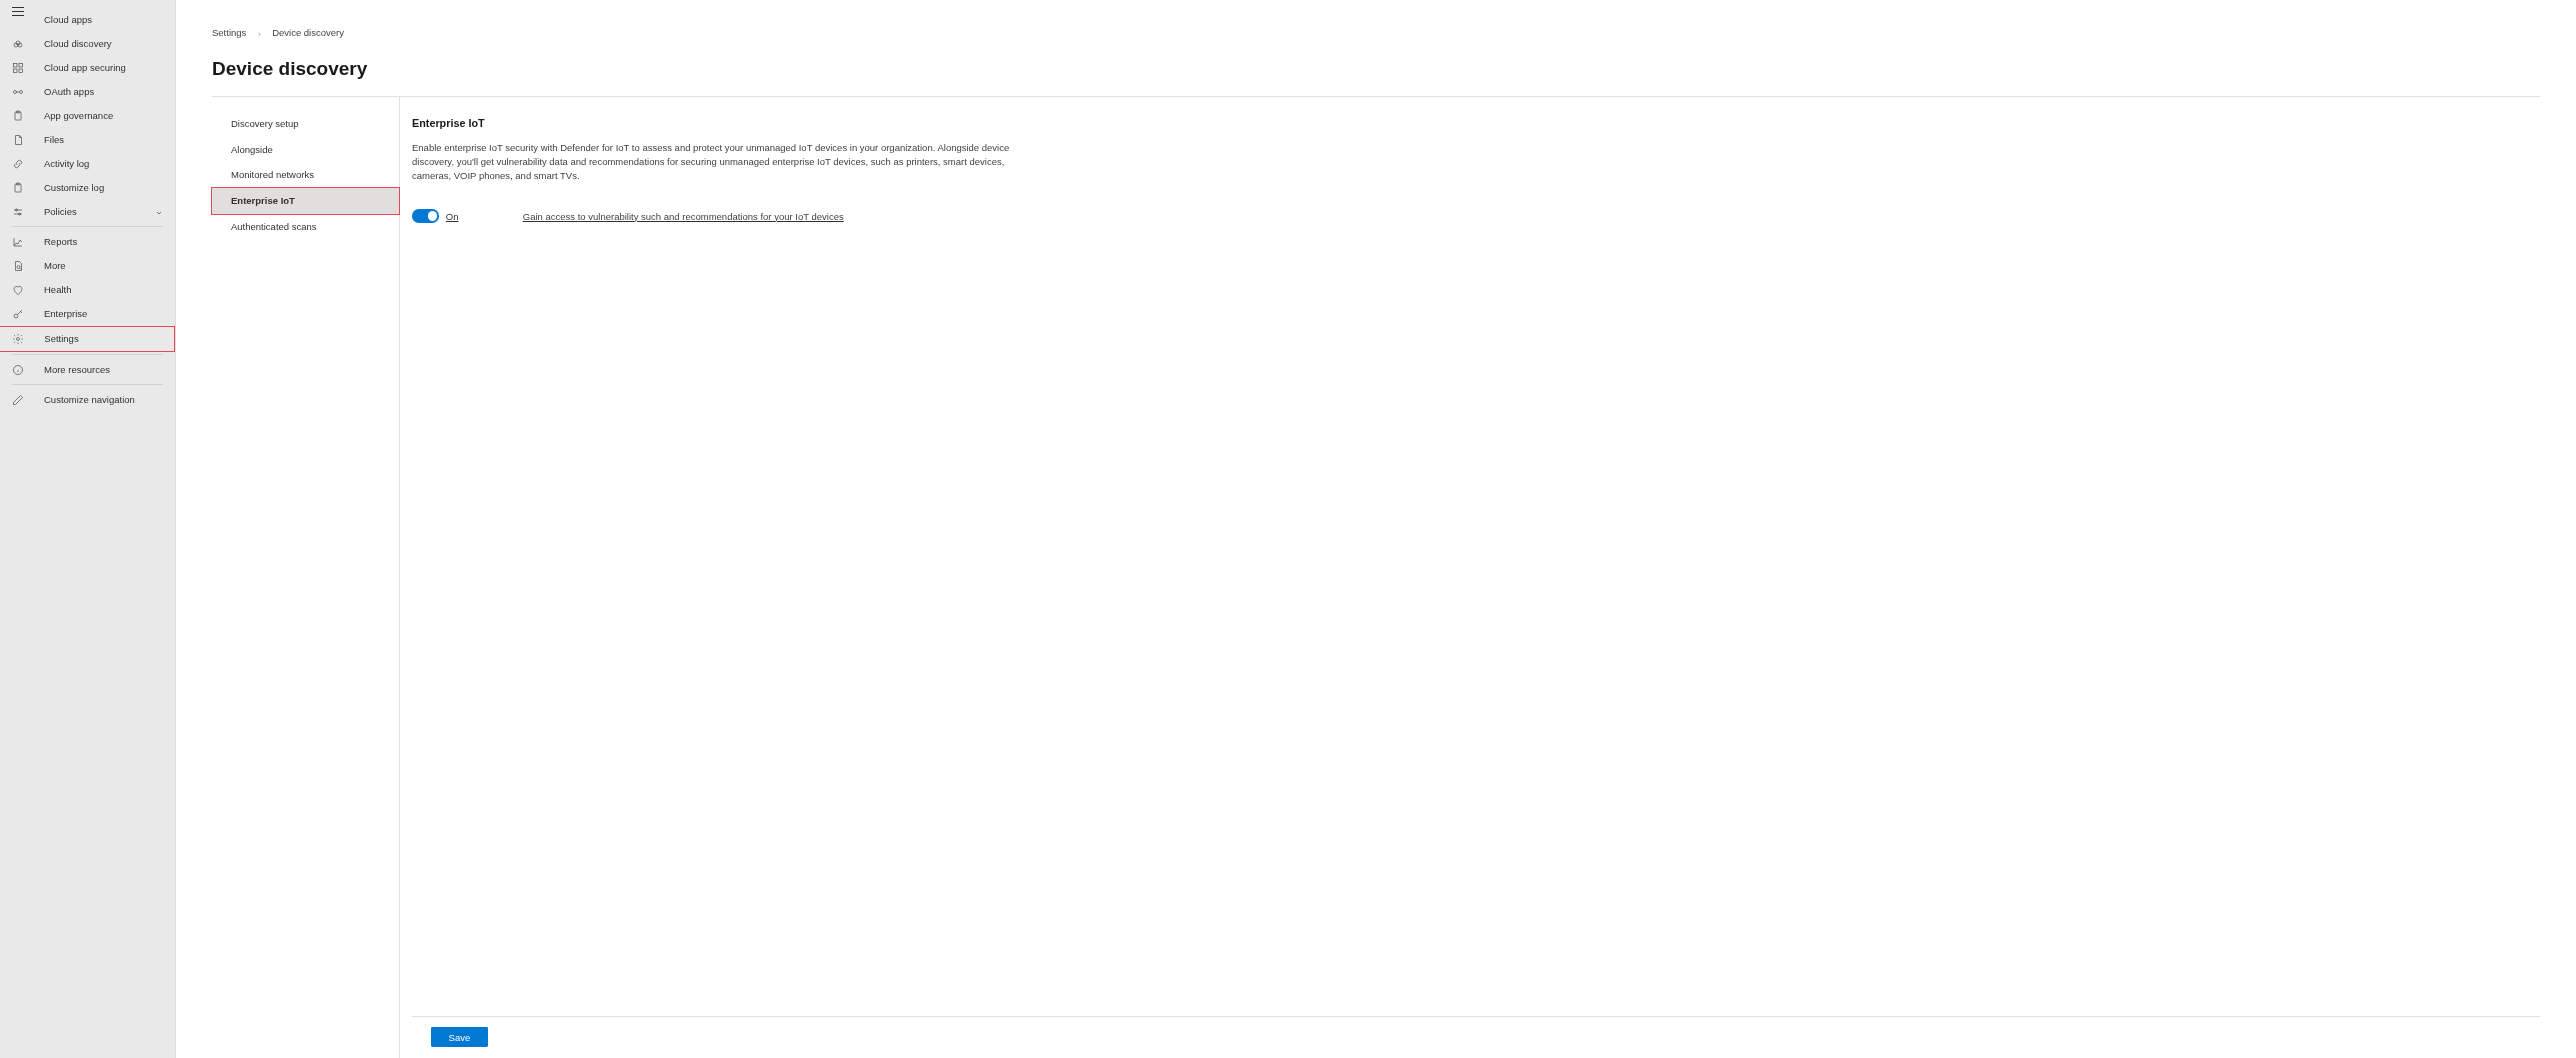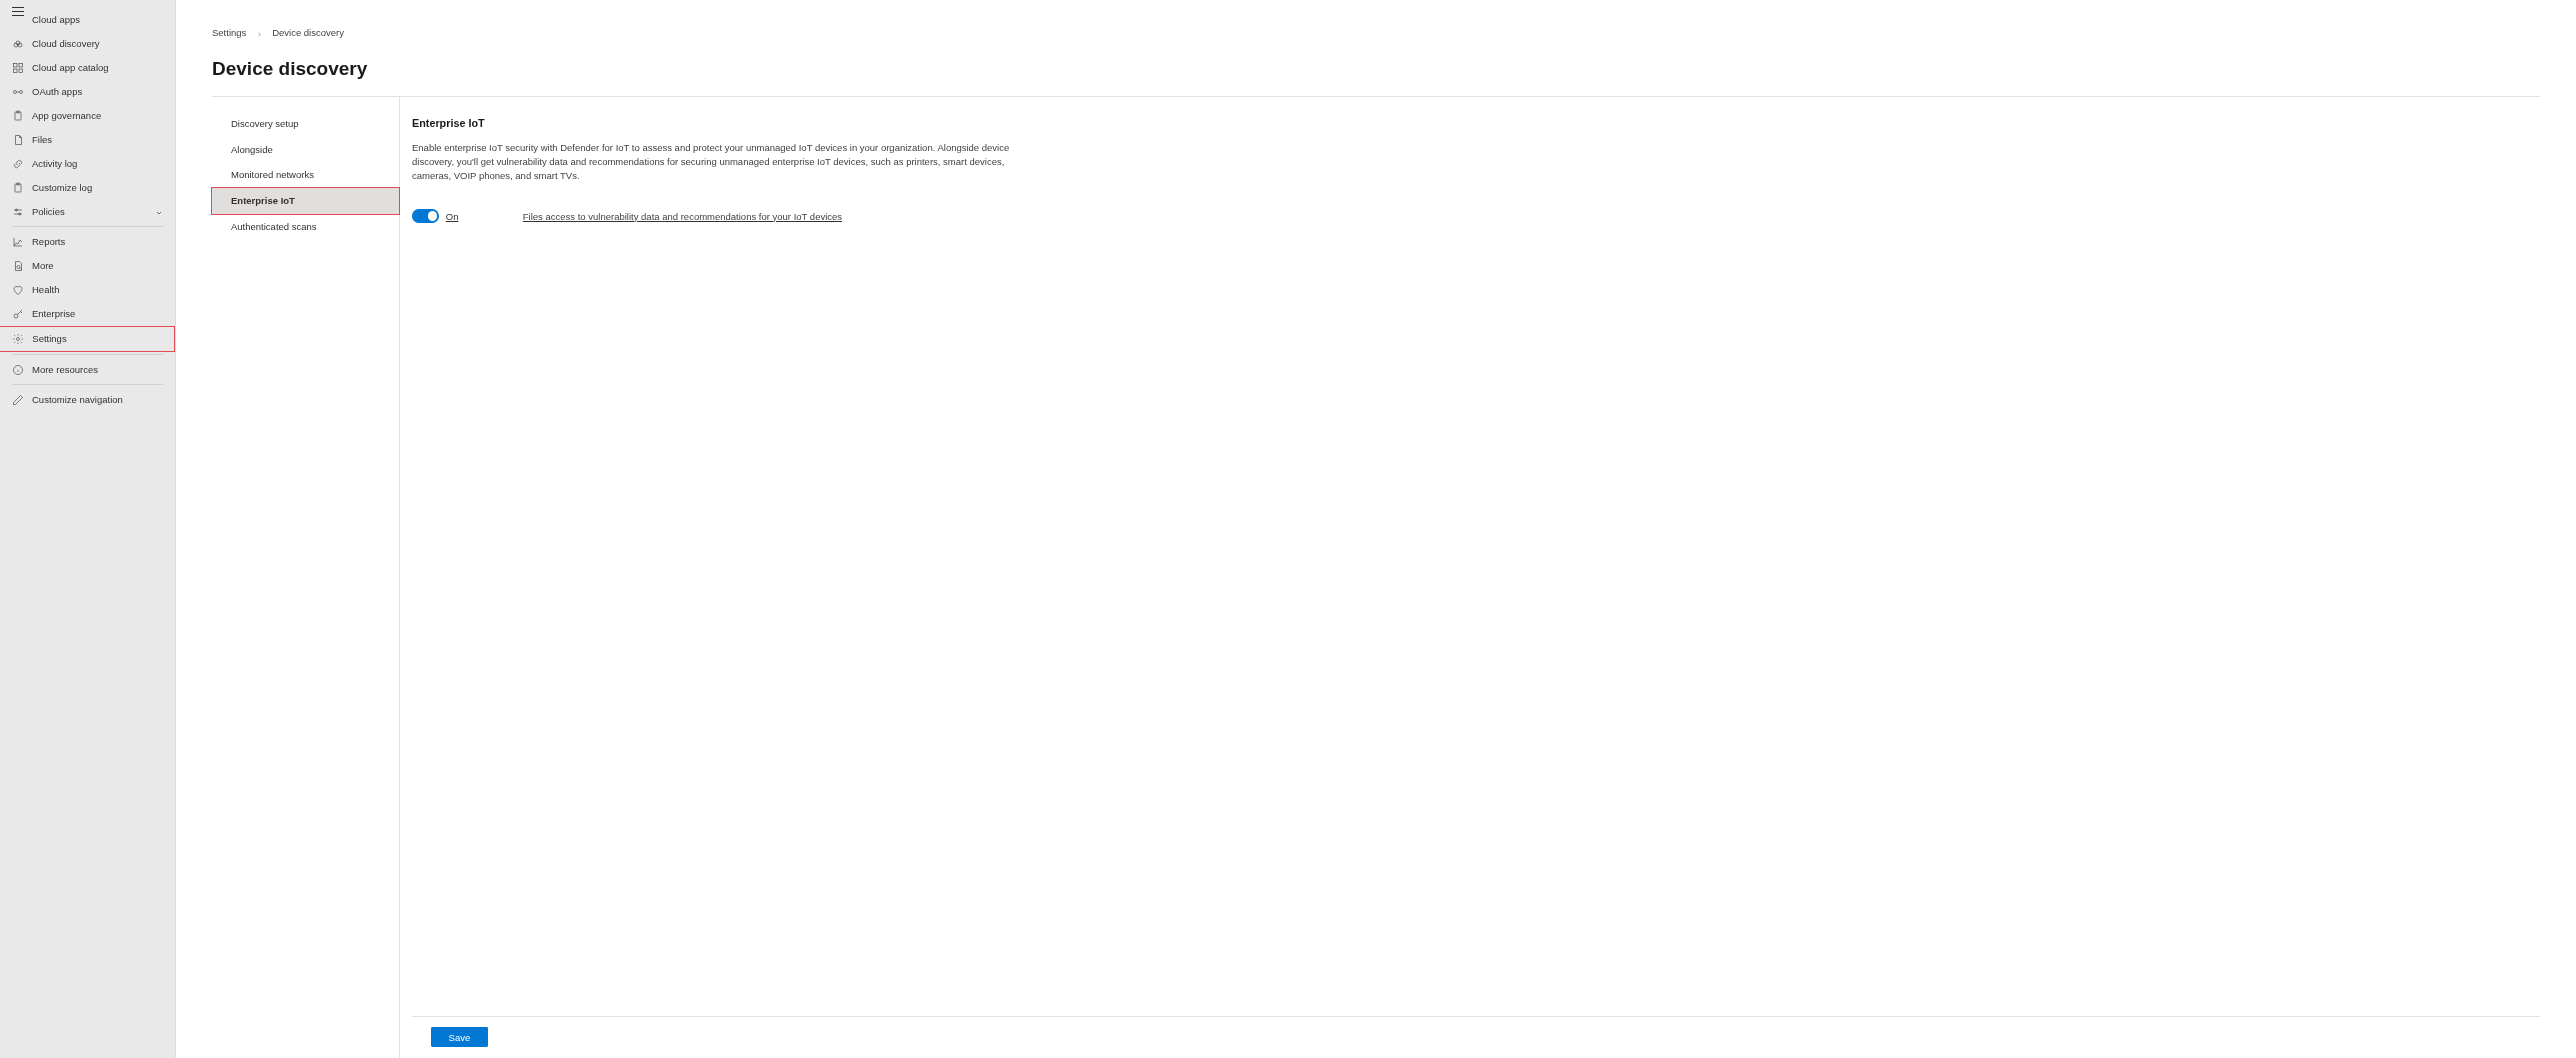--- a/index.html
+++ b/index.html
@@ -50,20 +50,21 @@
     }
     
     .nav-item {
       display: flex;
       align-items: center;
       padding: 6px 12px;
       cursor: pointer;
       color: #323130;
       font-size: 9.5px;
       position: relative;
+      gap: 12px;
     }
     
     .nav-icon {
       width: 12px;
       height: 12px;
       margin-right: 8px;
       display: flex;
       align-items: center;
       justify-content: center;
       flex-shrink: 0;
@@ -290,21 +291,21 @@
 
   <div class="nav-item">
     <span class="nav-icon">
       <svg viewBox="0 0 24 24">
           <rect x="3" y="3" width="7" height="7"></rect>
           <rect x="14" y="3" width="7" height="7"></rect>
           <rect x="3" y="14" width="7" height="7"></rect>
           <rect x="14" y="14" width="7" height="7"></rect>
         </svg>
     </span>
-    <span class="nav-item-label">Cloud app catalog</span>
+    <span class="nav-item-label">Cloud app securing</span>
   </div>
 
   <div class="nav-item">
     <span class="nav-icon">
       <svg viewBox="0 0 24 24">
           <circle cx="6" cy="12" r="3"></circle>
           <circle cx="18" cy="12" r="3"></circle>
           <path d="M9 12h6"></path>
         </svg>
     </span>
@@ -468,21 +469,21 @@
 
     <div class="detail-panel">
       <h2 class="detail-title">Enterprise IoT</h2>
       <p class="detail-description">Enable enterprise IoT security with Defender for IoT to assess and protect your unmanaged IoT devices in your organization. Alongside device discovery, you'll get vulnerability data and recommendations for securing unmanaged enterprise IoT devices, such as printers, smart devices, cameras, VOIP phones, and smart TVs.</p>
 
       <div class="toggle-row">
         <div class="toggle-switch">
           <div class="toggle-knob"></div>
         </div>
         <span class="toggle-label">On</span>
-        <span class="toggle-description">Files access to vulnerability data and recommendations for your IoT devices</span>
+        <span class="toggle-description">Gain access to vulnerability such and recommendations for your IoT devices</span>
       </div>
 
       <div class="save-row">
         <button class="save-button">Save</button>
       </div>
     </div>
   </div>
 </main>
 
 

